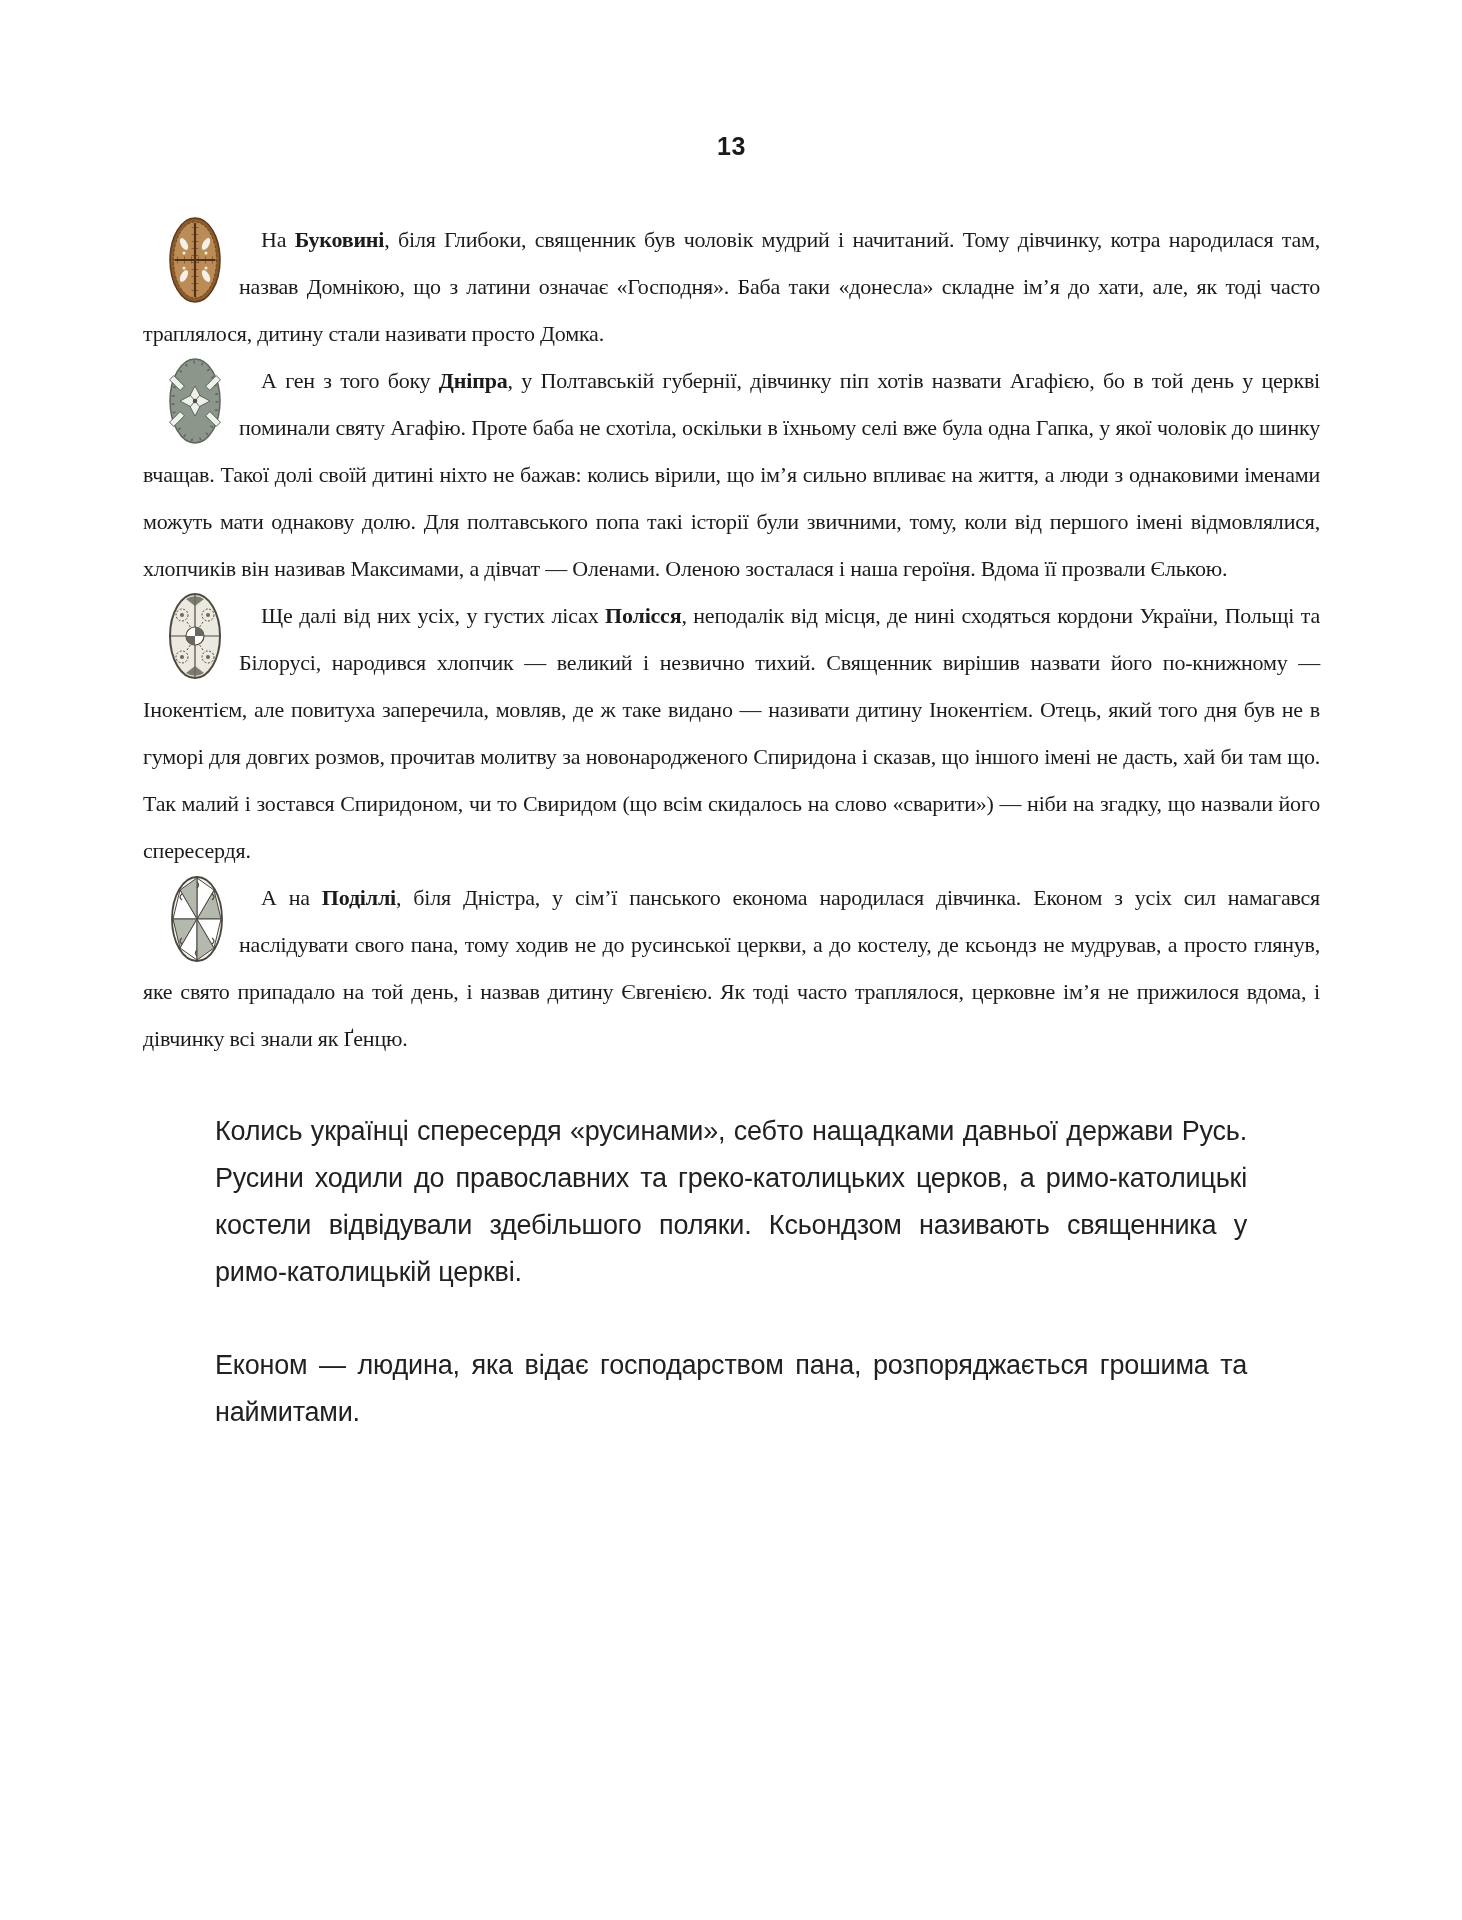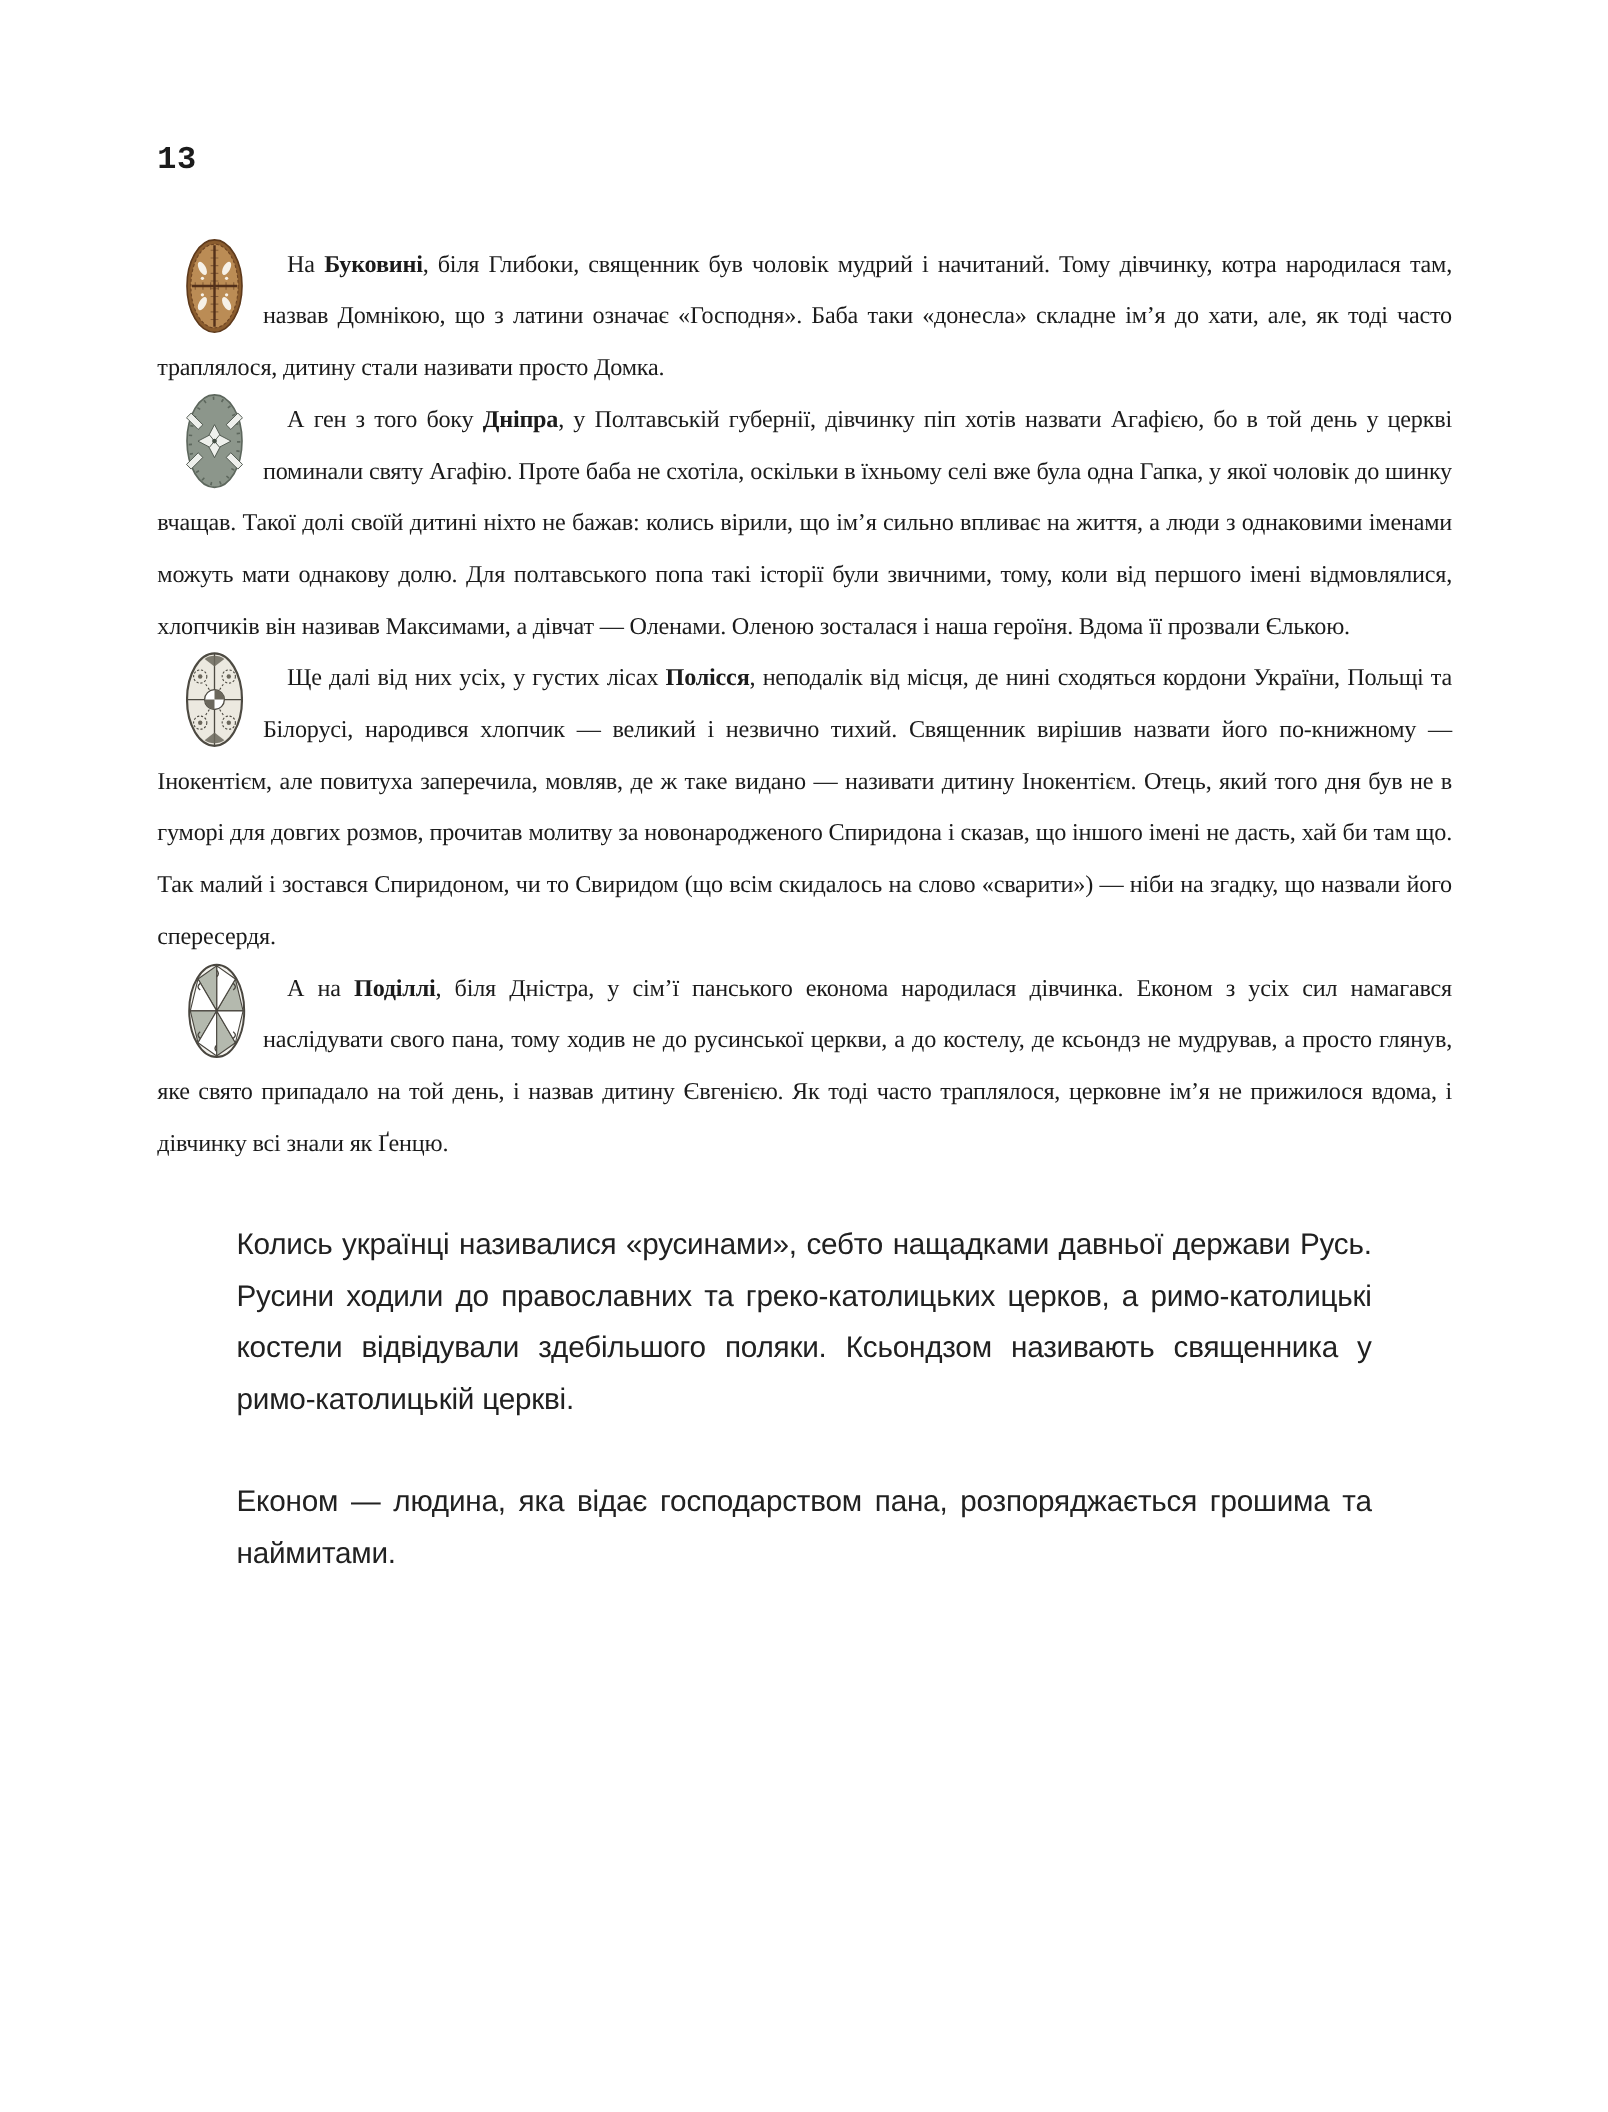--- a/index.html
+++ b/index.html
@@ -12,24 +12,24 @@
     font-family: "Liberation Serif", "DejaVu Serif", serif;
     overflow: hidden;
   }
   .page {
     box-sizing: border-box;
     width: 1462px;
     height: 1920px;
     padding: 128px 142px 0 143px;
   }
   .page-number {
-    text-align: left;
-    font-family: Liberation Mono, monospace;
+    text-align: center;
+    font-family: Liberation Sans, sans-serif;
     font-weight: 700;
-    font-size: 29px;
+    font-size: 25px;
     line-height: 36px;
     margin: 0 0 52px 0;
     letter-spacing: 0.5px;
   }
   .body-text p.para {
     margin: 0;
     font-size: 22px;
     line-height: 47px;
     text-align: justify;
     text-indent: 22px;
@@ -169,20 +169,20 @@
         </g>
         <ellipse cx="28" cy="45" rx="25" ry="42" fill="none" stroke="#49463f" stroke-width="1.8"></ellipse>
       </svg>
         </span><span>А на </span><b>Поділлі</b><span>, біля Дністра, у сім’ї панського економа народилася дівчинка. Економ з усіх сил намагався наслідувати свого пана, тому ходив не до русинської церкви, а до костелу, де ксьондз не мудрував, а просто глянув, яке свято припадало на той день, і назвав дитину Євгенією. Як тоді часто траплялося, церковне ім’я не прижилося вдома, і дівчинку всі знали як Ґенцю.</span>
     </p>
 
   </div>
 
   <div class="notes">
     <div class="note">
-      <span>Колись українці називалися «русинами», себто нащадками давньої держави Русь. Русини ходили до православних та греко-католицьких церков, а римо-католицькі костели відвідували здебільшого поляки. Ксьондзом називають священника у римо-католицькій церкві.</span>
+      <span>Колись українці спересердя «русинами», себто нащадками давньої держави Русь. Русини ходили до православних та греко-католицьких церков, а римо-католицькі костели відвідували здебільшого поляки. Ксьондзом називають священника у римо-католицькій церкві.</span>
     </div>
     <div class="note">
       <span class="term">Економ</span><span> — людина, яка відає господарством пана, розпоряджається грошима та наймитами.</span>
     </div>
   </div>
 
 </div>
 
 </body></html>

